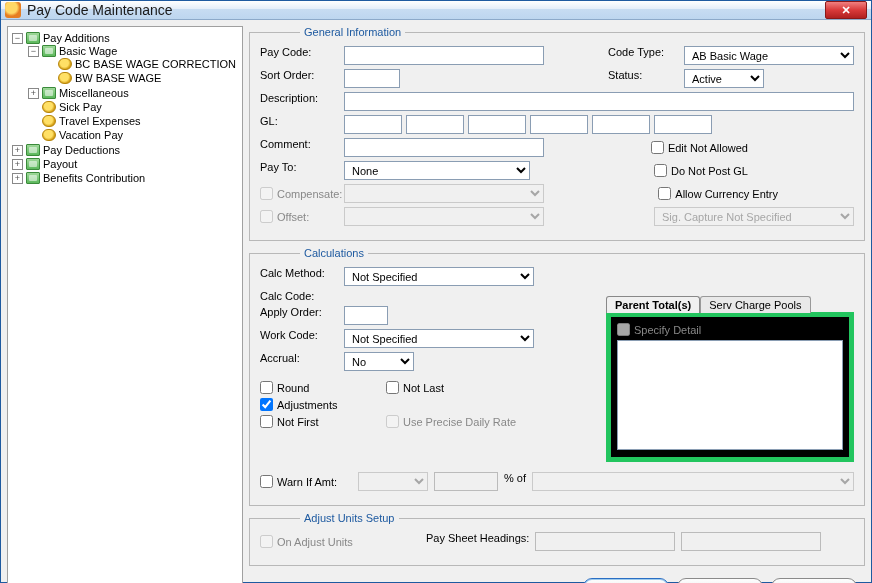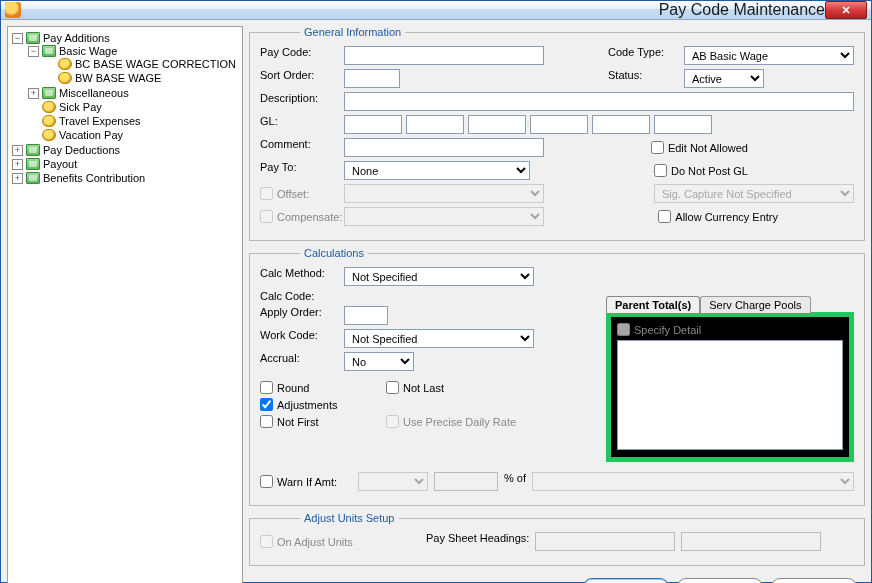--- a/index.html
+++ b/index.html
@@ -25,21 +25,21 @@
   display: flex;
   align-items: center;
   padding: 0 4px;
   border-bottom: 1px solid #8ca9c9;
 }
 .titlebar .app-icon {
   width: 16px; height: 16px; margin-right: 6px;
   background: radial-gradient(circle at 40% 35%, #ffd866 0 40%, #e67e22 60% 100%);
   border-radius: 3px;
 }
-.titlebar .title { flex: 1; color: #1a1a1a; font-size: 16px; text-align: right; }
+.titlebar .title { flex: 1; color: #1a1a1a; font-size: 14px; }
 .titlebar .close-btn {
   width: 42px; height: 18px;
   background: linear-gradient(to bottom, #f08080 0%, #d93a3a 50%, #b02020 100%);
   border: 1px solid #8a1818;
   border-radius: 2px;
   display: flex; align-items: center; justify-content: center;
   color: #fff; font-weight: bold; font-size: 11px;
   cursor: pointer;
 }
 .content {
@@ -337,41 +337,41 @@
           <label class="ck">
             <input type="checkbox" style="">
             <span>Do Not Post GL</span>
           </label>
           <span style="width:100px"></span>
         </div>
 
         <div class="form-row">
           <label class="ck disabled" style="width:78px">
             <input type="checkbox" disabled="" style="">
+            <span>Compensate:</span>
+          </label>
+          <select disabled="" style="width:200px"><option></option></select>
+          <span style="flex:1"></span>
+          <label class="ck">
+            <input type="checkbox" style="">
+            <span>Allow Currency Entry</span>
+          </label>
+          <span style="width:70px"></span>
+        </div>
+
+        <div class="form-row">
+          <label class="ck disabled" style="width:78px">
+            <input type="checkbox" disabled="" style="">
             <span>Offset:</span>
           </label>
           <select disabled="" style="width:200px"><option></option></select>
           <span style="flex:1"></span>
           <select disabled="" style="width:200px">
             <option>Sig. Capture Not Specified</option>
           </select>
-        </div>
-
-        <div class="form-row">
-          <label class="ck disabled" style="width:78px">
-            <input type="checkbox" disabled="" style="">
-            <span>Compensate:</span>
-          </label>
-          <select disabled="" style="width:200px"><option></option></select>
-          <span style="flex:1"></span>
-          <label class="ck">
-            <input type="checkbox" style="">
-            <span>Allow Currency Entry</span>
-          </label>
-          <span style="width:70px"></span>
         </div>
       </fieldset>
 
       <fieldset>
         <legend>Calculations</legend>
         <div class="cols">
           <div class="col">
             <div class="form-row">
               <span class="label">Calc Method:</span>
               <select style="width:190px">

